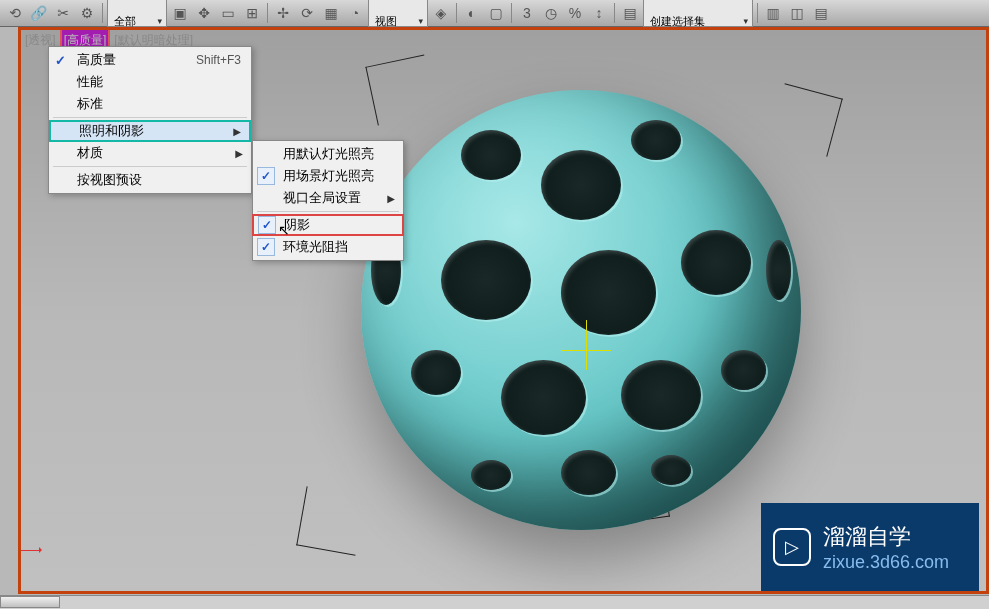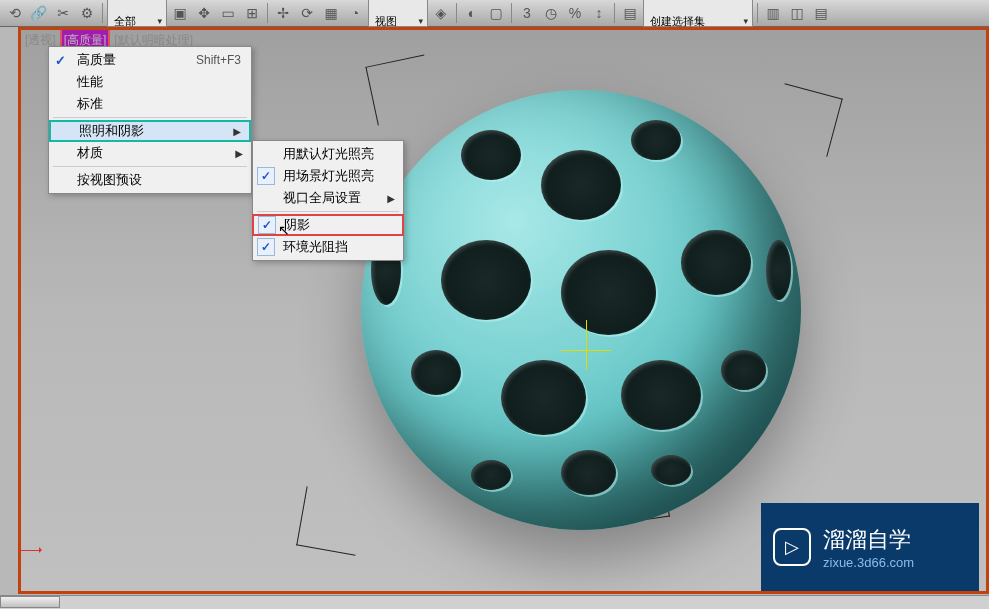--- a/index.html
+++ b/index.html
@@ -254,21 +254,21 @@
       display: flex;
       align-items: center;
       justify-content: center;
       color: #fff;
       font-size: 18px;
     }
     .wm-text {
       color: #fff;
     }
     .wm-title { font-size: 22px; font-weight: normal; }
-    .wm-sub { font-size: 13px; color: #88bbee; text-align: right; }
+    .wm-sub { font-size: 18px; color: #88bbee; text-align: right; }
     
     
     .bottom-bar {
       position: absolute;
       bottom: 0;
       left: 0;
       right: 0;
       height: 14px;
       background: #d0d0d0;
       border-top: 1px solid #888;

